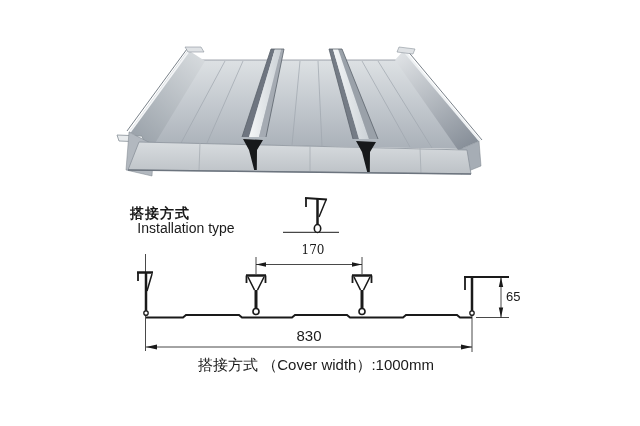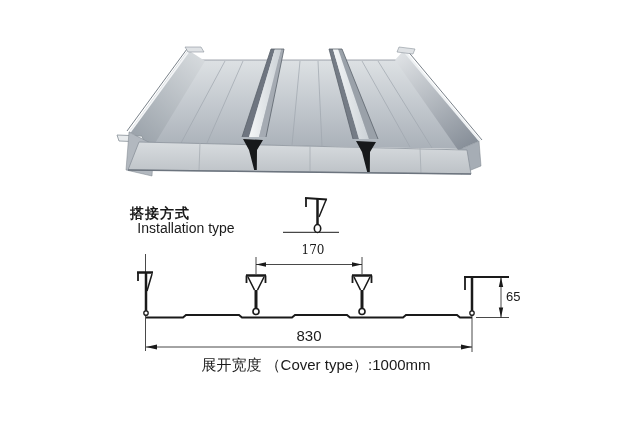--- a/index.html
+++ b/index.html
@@ -182,13 +182,13 @@
       <path d="M501,317.5 L498.8,307.5 L503.2,307.5 Z" fill="#1a1a1a" stroke="none"></path>
     </g>
   </g>
 </svg>
 
 <div class="abs lbl-cn">搭接方式</div>
 <div class="abs lbl-en">Installation type</div>
 <div class="abs dim-170">170</div>
 <div class="abs dim-510">830</div>
 <div class="abs dim-65">65</div>
-<div class="abs footer-note">展开宽度 （Cover type）:1000mm</div>
+<div class="abs footer-note">搭接方式 （Cover width）:1000mm</div>
 
 </body></html>

